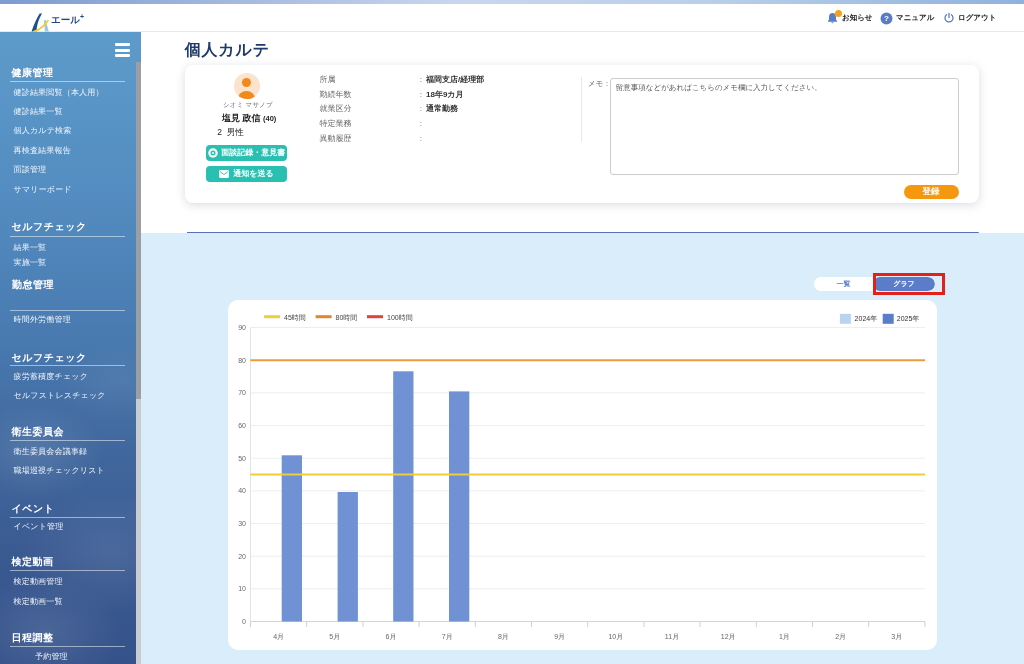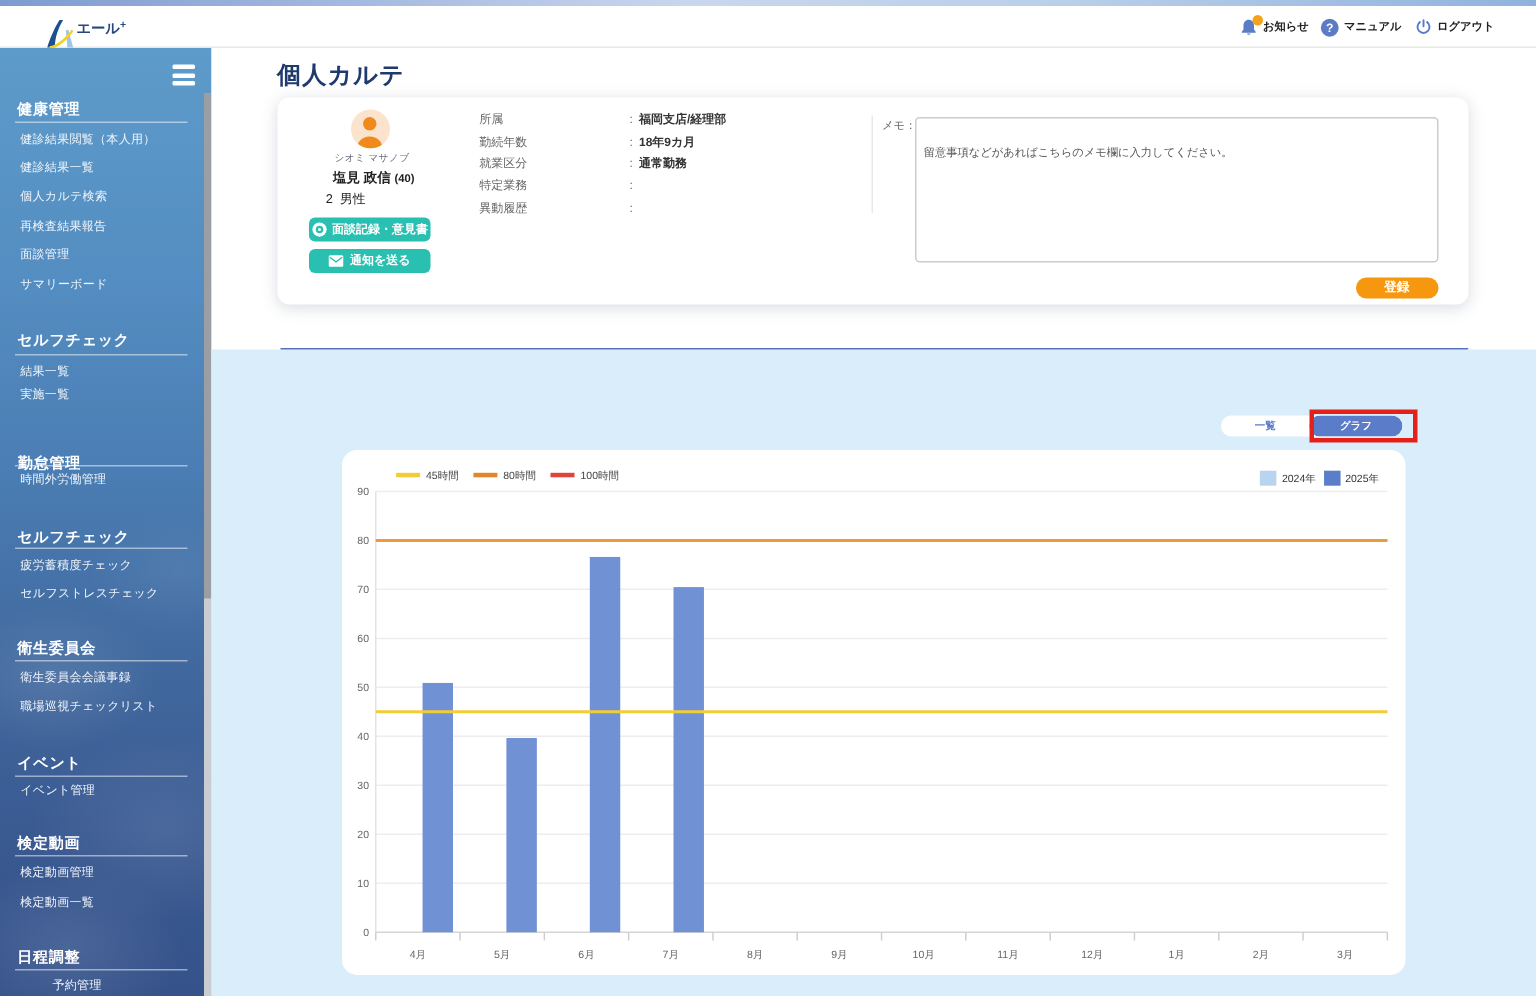--- a/index.html
+++ b/index.html
@@ -85,21 +85,21 @@
       <div class="mi" style="position:absolute;top:55px;">健診結果閲覧（本人用）</div>
       <div class="mi" style="position:absolute;top:74px;">健診結果一覧</div>
       <div class="mi" style="position:absolute;top:93px;">個人カルテ検索</div>
       <div class="mi" style="position:absolute;top:112.5px;">再検査結果報告</div>
       <div class="mi" style="position:absolute;top:131.5px;">面談管理</div>
       <div class="mi" style="position:absolute;top:151.5px;">サマリーボード</div>
       <div class="mh" style="position:absolute;top:188px;">セルフチェック</div>
       <div class="mh-line" style="position:absolute;top:203.5px;left:10px;width:115px;"></div>
       <div class="mi" style="position:absolute;top:210px;">結果一覧</div>
       <div class="mi" style="position:absolute;top:225px;">実施一覧</div>
-      <div class="mh" style="position:absolute;top:270px;padding-left:12px;">勤怠管理</div>
+      <div class="mh" style="position:absolute;top:246px;padding-left:12px;">勤怠管理</div>
       <div class="mh-line" style="position:absolute;top:278px;left:10px;width:115px;"></div>
       <div class="mi" style="position:absolute;top:282.4px;">時間外労働管理</div>
       <div class="mh" style="position:absolute;top:318.5px;">セルフチェック</div>
       <div class="mh-line" style="position:absolute;top:333px;left:10px;width:115px;"></div>
       <div class="mi" style="position:absolute;top:339px;">疲労蓄積度チェック</div>
       <div class="mi" style="position:absolute;top:358px;">セルフストレスチェック</div>
       <div class="mh" style="position:absolute;top:392.5px;">衛生委員会</div>
       <div class="mh-line" style="position:absolute;top:407.5px;left:10px;width:115px;"></div>
       <div class="mi" style="position:absolute;top:413.5px;">衛生委員会会議事録</div>
       <div class="mi" style="position:absolute;top:432.5px;">職場巡視チェックリスト</div>
@@ -143,21 +143,21 @@
       <div style="position:absolute;left:21px;top:101.3px;width:81px;height:16.3px;background:#29c0b1;border-radius:4px;color:#fff;font-size:8px;font-weight:bold;display:flex;align-items:center;justify-content:center;gap:4px;">
         <svg width="10" height="8" viewBox="0 0 18 14">
           <rect width="18" height="14" rx="2" fill="#fff"></rect>
           <path d="M1.5 2.5l7.5 5.5 7.5-5.5" stroke="#29c0b1" stroke-width="1.6" fill="none"></path>
         </svg>通知を送る</div>
       <div style="position:absolute;left:134.5px;top:8.4px;font-size:8px;color:#666;line-height:14.75px;">所属<br>勤続年数<br>就業区分<br>特定業務<br>異動履歴</div>
       <div style="position:absolute;left:234.7px;top:8.4px;font-size:8px;color:#666;line-height:14.75px;">:<br>:<br>:<br>:<br>:</div>
       <div style="position:absolute;left:241px;top:8.4px;font-size:8px;font-weight:bold;color:#333;line-height:14.75px;">福岡支店/経理部<br>18年9カ月<br>通常勤務<br><br></div>
       <div style="position:absolute;left:396.3px;top:12px;width:1px;height:65px;background:#e6e9ec;"></div>
       <div style="position:absolute;left:403px;top:14px;font-size:7.5px;color:#666;">メモ：</div>
-      <div style="position:absolute;left:424.8px;top:13.5px;width:349.2px;height:97.4px;border:1px solid #ccc;border-radius:3px;font-size:7.5px;color:#555;padding:18px 5px;">留意事項などがあればこちらのメモ欄に入力してください。</div>
+      <div style="position:absolute;left:424.8px;top:13.5px;width:349.2px;height:97.4px;border:1px solid #ccc;border-radius:3px;font-size:7.5px;color:#555;padding:4px 5px;">留意事項などがあればこちらのメモ欄に入力してください。</div>
       <div style="position:absolute;left:718.6px;top:120px;width:55px;height:14px;background:#f6980f;border-radius:7px;color:#fff;font-size:8.5px;font-weight:bold;display:flex;align-items:center;justify-content:center;">登録</div>
     </div>
     <div class="tabline"></div>
     <div class="toggle">
       <div class="tg-l">一覧</div>
       <div class="tg-r">グラフ</div>
     </div>
     <div class="chartcard" id="chart">
       <svg width="709" height="352" viewBox="0 0 709 352" font-family="Liberation Sans, sans-serif">
 

